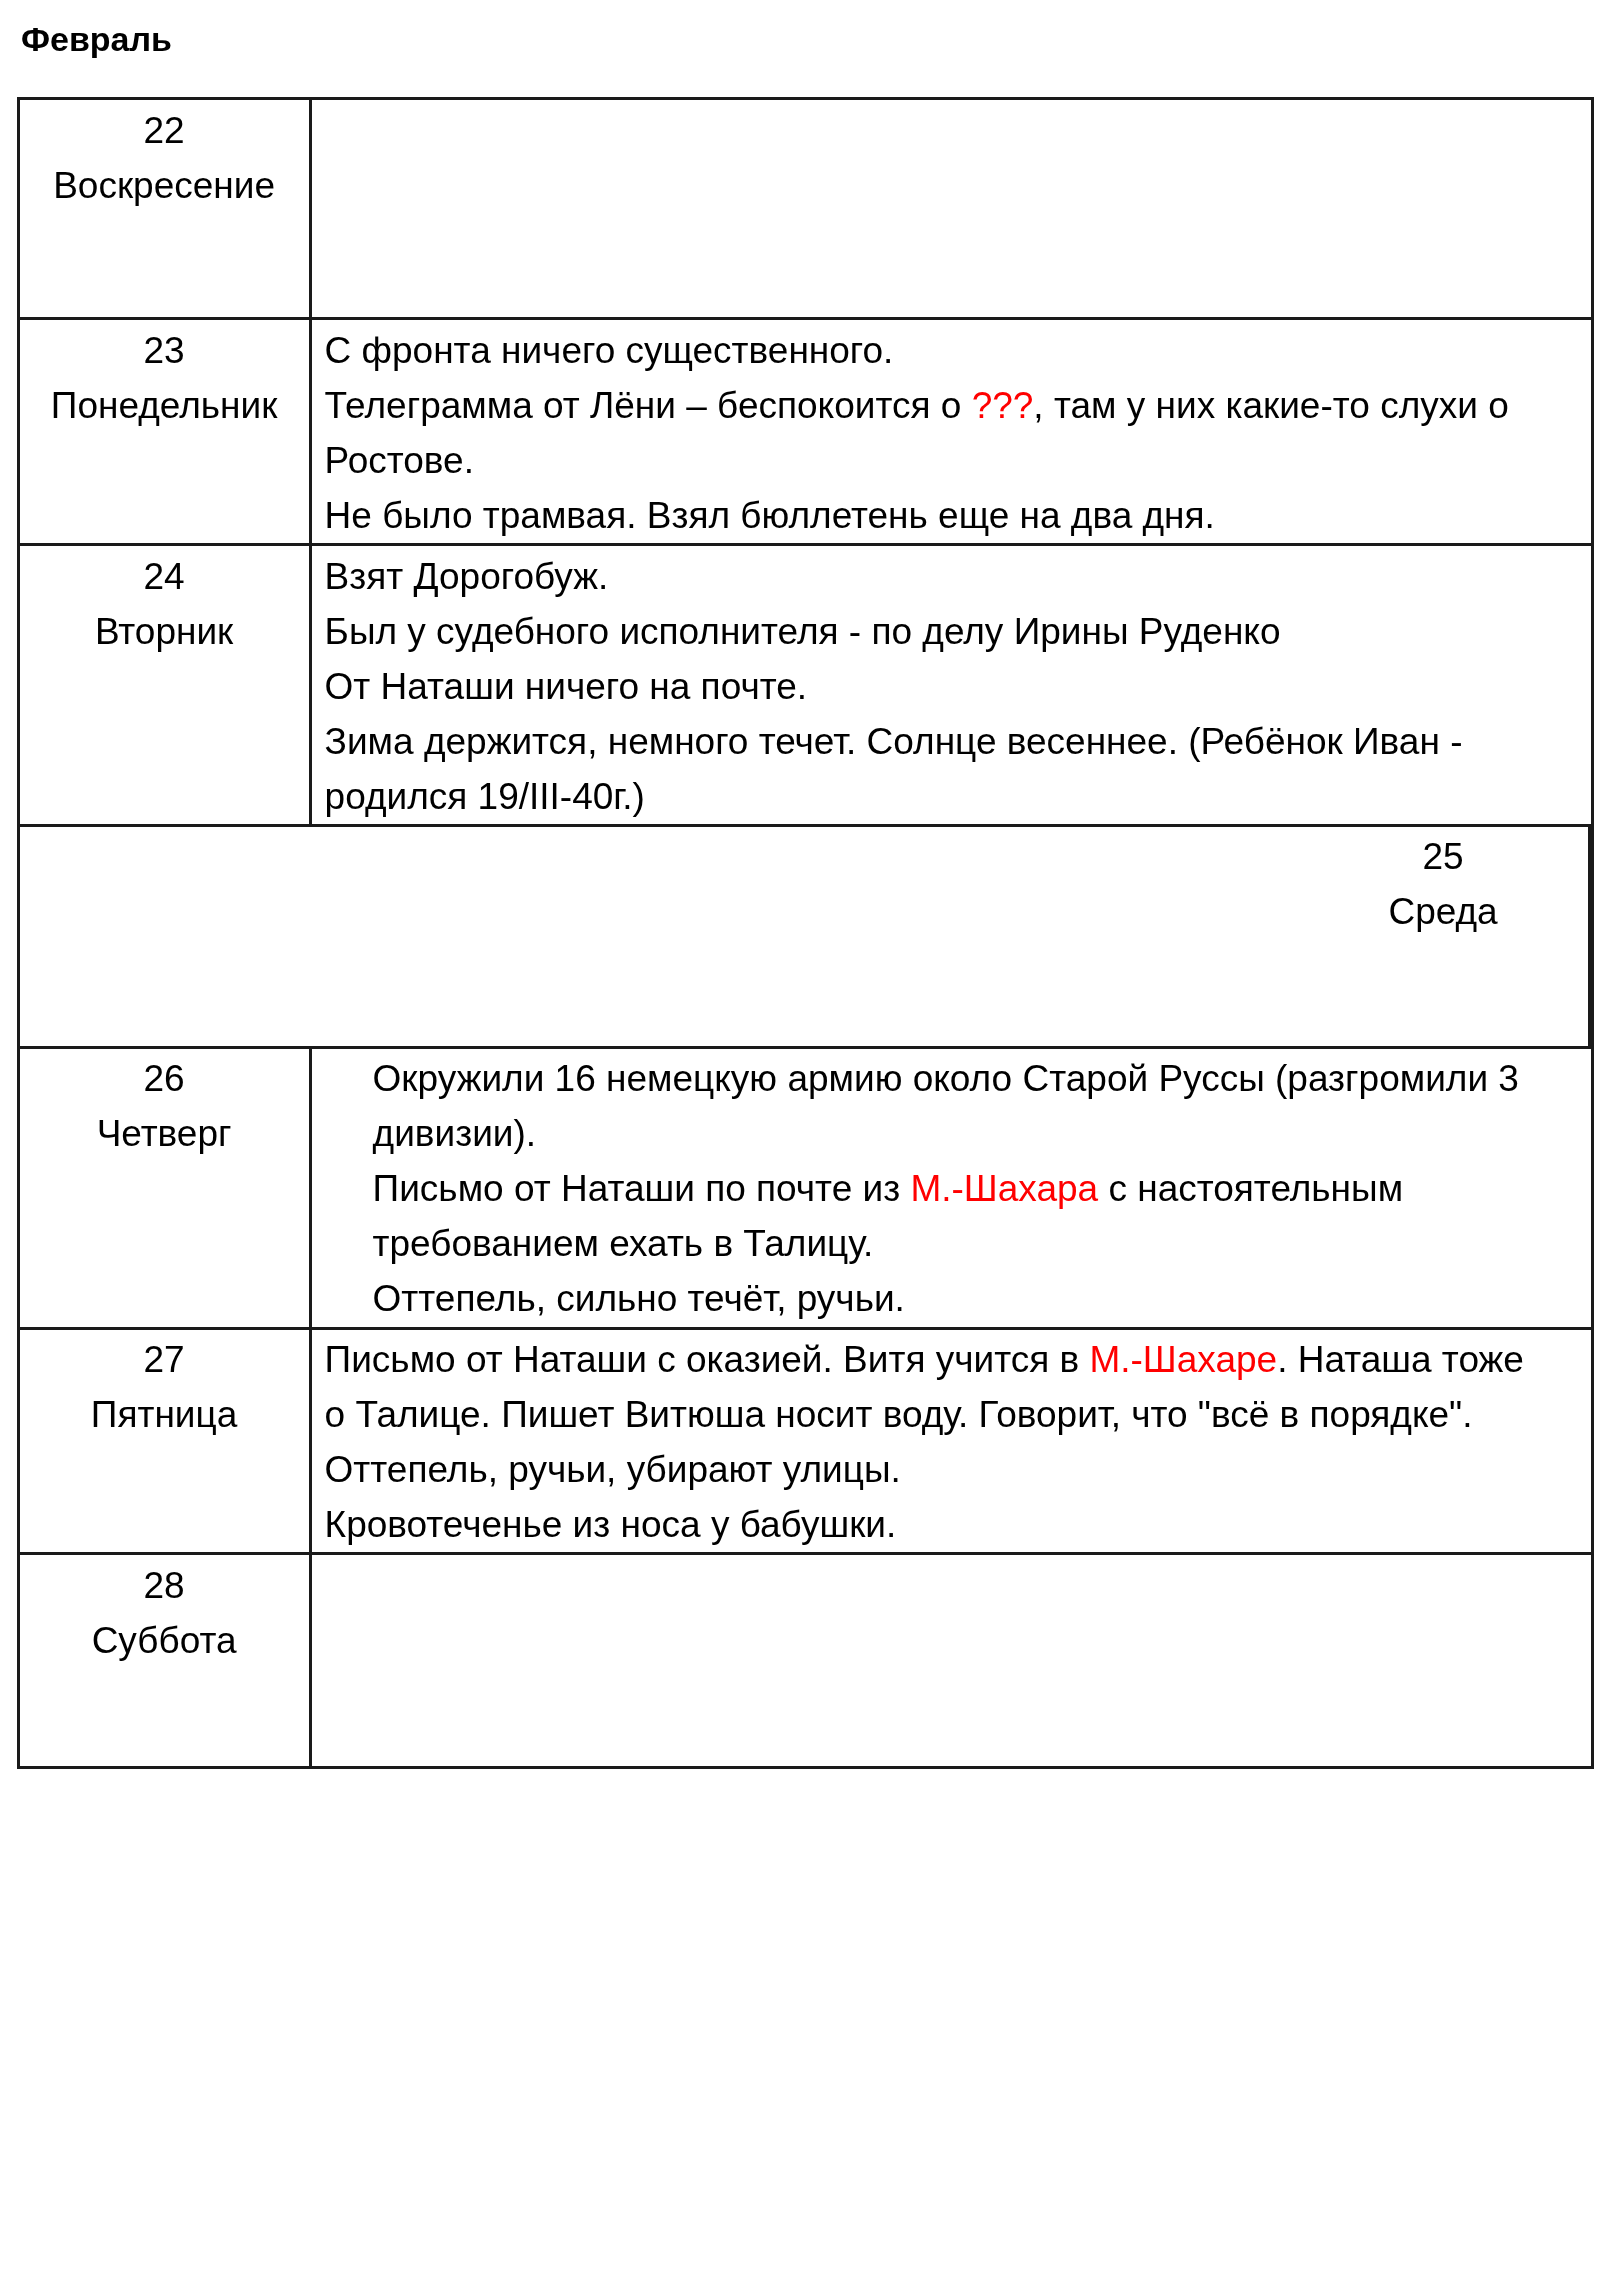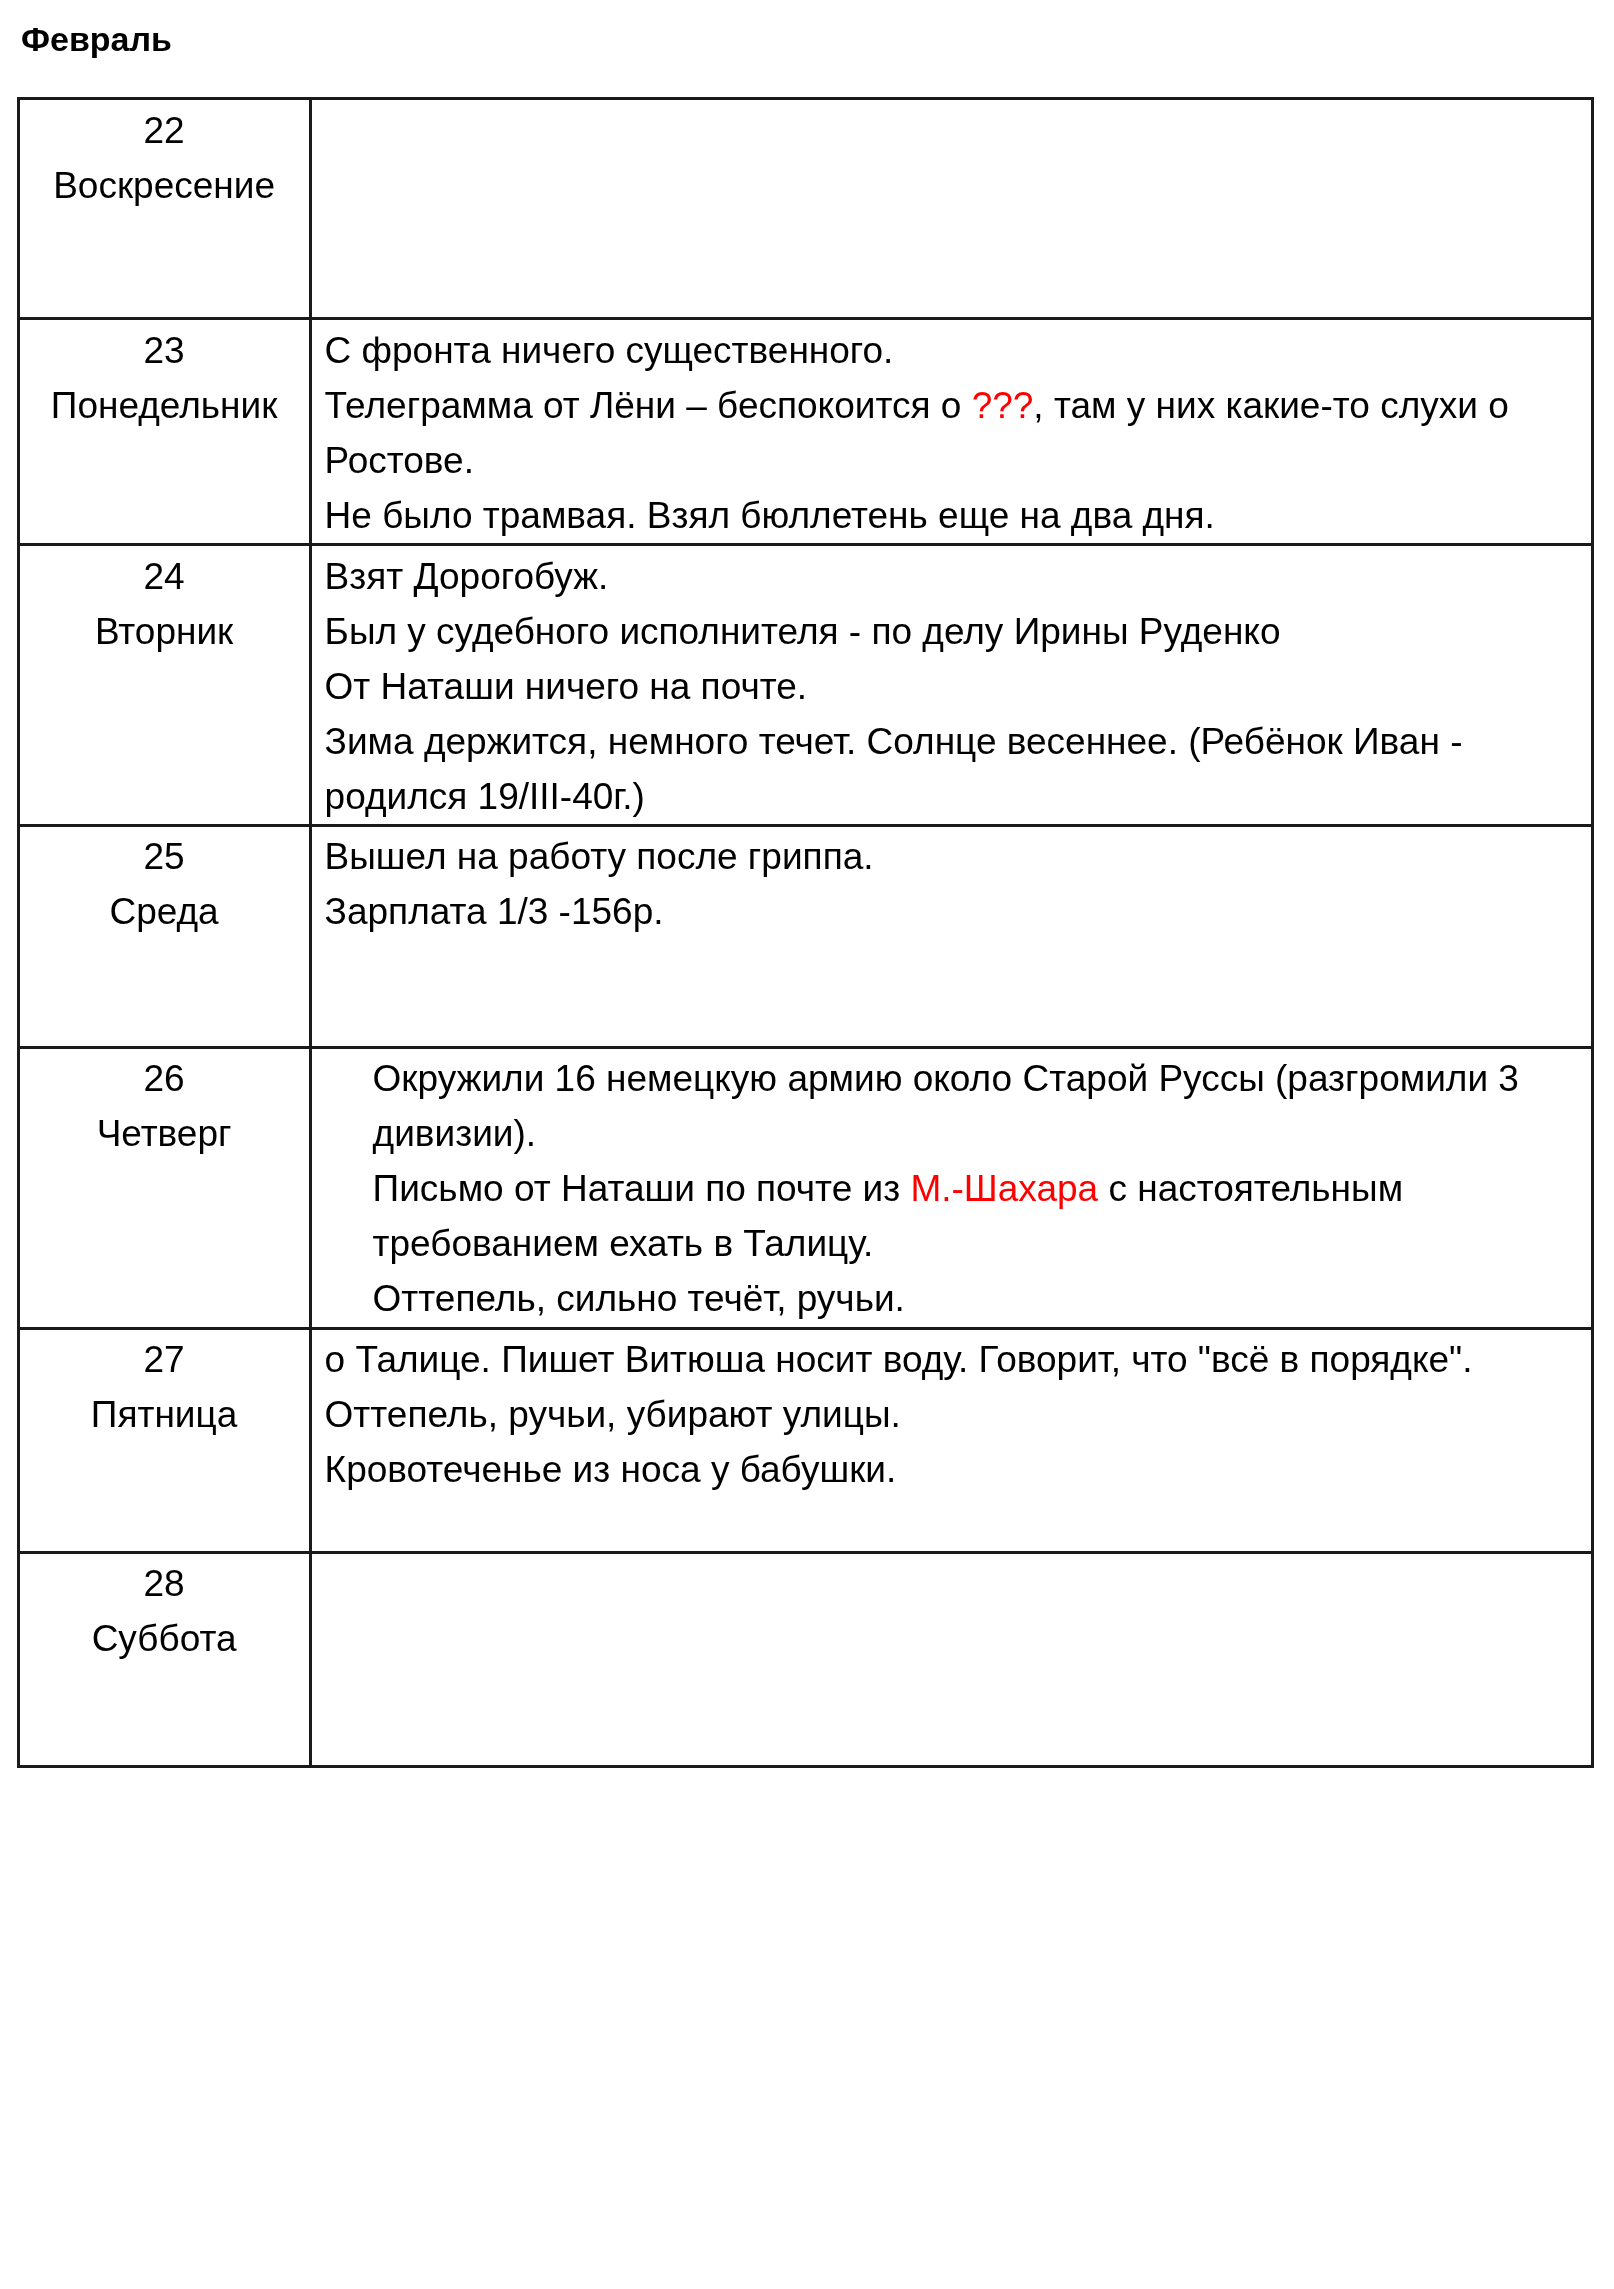--- a/index.html
+++ b/index.html
@@ -112,28 +112,20 @@
           <div class="entry-line"><span>Зима держится, немного течет. Солнце весеннее. (Ребёнок Иван -</span></div>
           <div class="entry-line"><span>родился 19/III-40г.)</span></div>
         </div>
       </div>
     </div>
     <div class="row">
       <div class="day-cell">
         <div class="day-number">25</div>
         <div class="day-weekday">Среда</div>
       </div>
-      <div class="entry-cell">
-        <div class="entry">
-          <div class="entry-line"><span>Вышел на работу после гриппа.</span></div>
-        </div>
-        <div class="entry">
-          <div class="entry-line"><span>Зарплата 1/3 -156р.</span></div>
-        </div>
-      </div>
     </div>
     <div class="row">
       <div class="day-cell">
         <div class="day-number">26</div>
         <div class="day-weekday">Четверг</div>
       </div>
       <div class="entry-cell">
         <div class="entry">
           <div class="entry-line"><span>Окружили 16 немецкую армию около Старой Руссы (разгромили 3</span></div>
           <div class="entry-line"><span>дивизии).</span></div>
@@ -147,20 +139,21 @@
         </div>
       </div>
     </div>
     <div class="row">
       <div class="day-cell">
         <div class="day-number">27</div>
         <div class="day-weekday">Пятница</div>
       </div>
       <div class="entry-cell">
         <div class="entry">
+          <div class="entry-line"><span>Письмо от Наташи с оказией. Витя учится в </span><span class="red">М.-Шахаре</span><span>. Наташа тоже</span></div>
           <div class="entry-line"><span>о Талице. Пишет Витюша носит воду. Говорит, что "всё в порядке".</span></div>
         </div>
         <div class="entry">
           <div class="entry-line"><span>Оттепель, ручьи, убирают улицы.</span></div>
         </div>
         <div class="entry">
           <div class="entry-line"><span>Кровотеченье из носа у бабушки.</span></div>
         </div>
       </div>
     </div>

